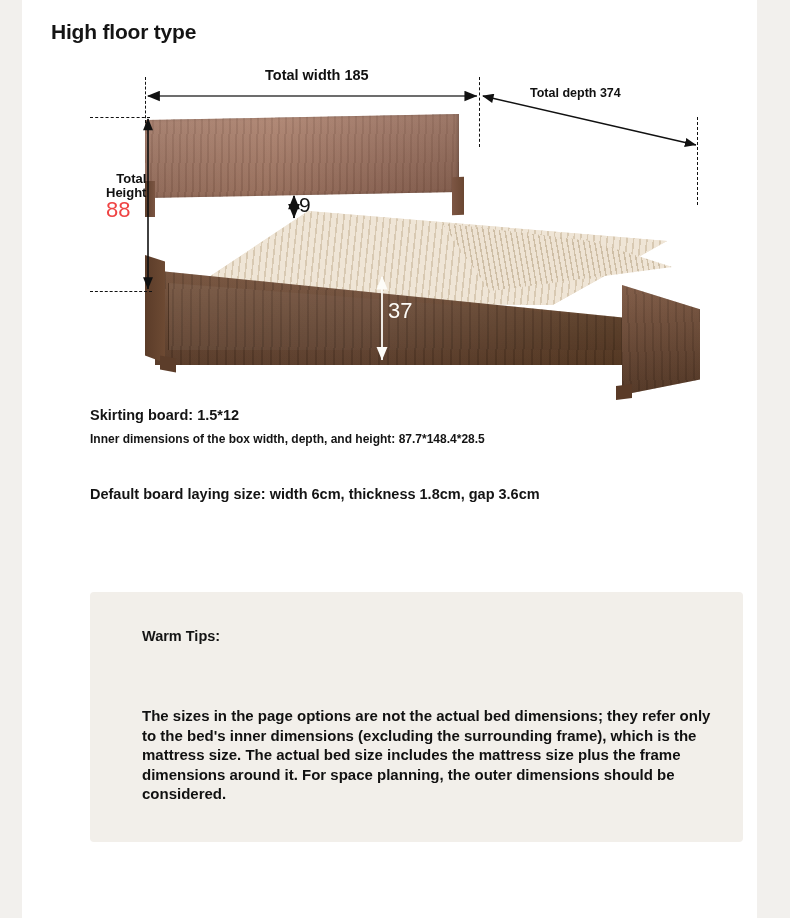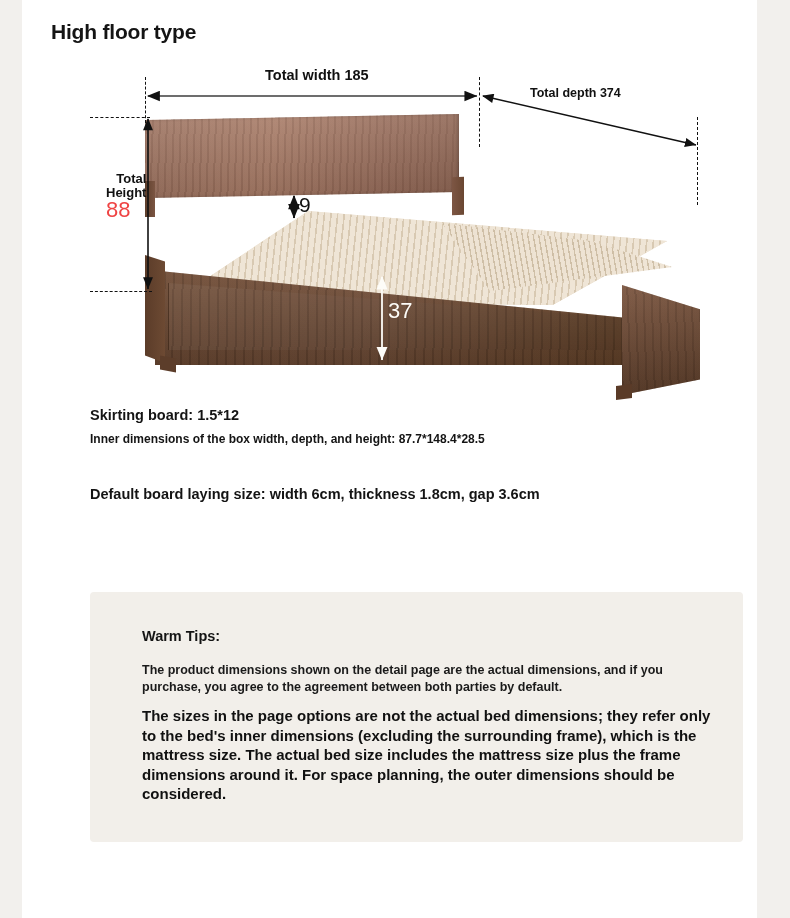--- a/index.html
+++ b/index.html
@@ -202,17 +202,16 @@
     <div class="lbl lbl-9">9</div>
     <div class="lbl lbl-37">37</div>
   </div>
 
   <div class="spec spec-1">Skirting board: 1.5*12</div>
   <div class="spec spec-2">Inner dimensions of the box width, depth, and height: 87.7*148.4*28.5</div>
   <div class="spec spec-3">Default board laying size: width 6cm, thickness 1.8cm, gap 3.6cm</div>
 
   <div class="tips">
     <div class="tips-title">Warm Tips:</div>
-    <div class="tips-p1">The product dimensions shown on the detail page are the actual dimensions, and if you purchase, you agree to the agreement between both parties by default.</div>
     <div class="tips-p2">The sizes in the page options are not the actual bed dimensions; they refer only to the bed's inner dimensions (excluding the surrounding frame), which is the mattress size. The actual bed size includes the mattress size plus the frame dimensions around it. For space planning, the outer dimensions should be considered.</div>
   </div>
 
 </div>
 
 </body></html>

